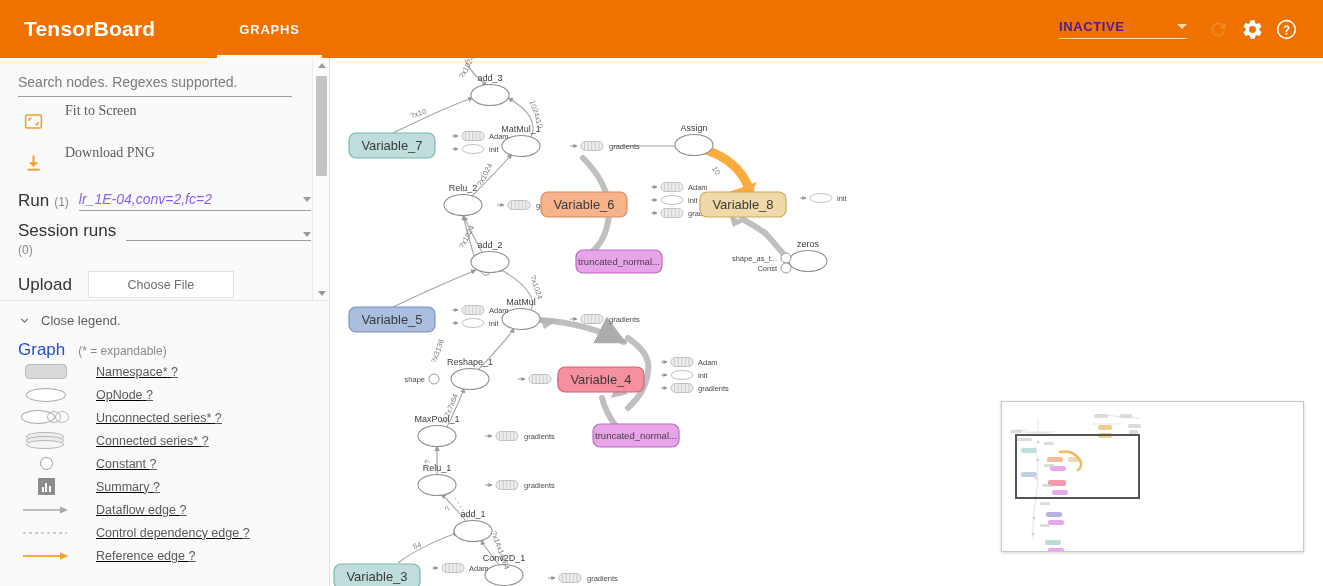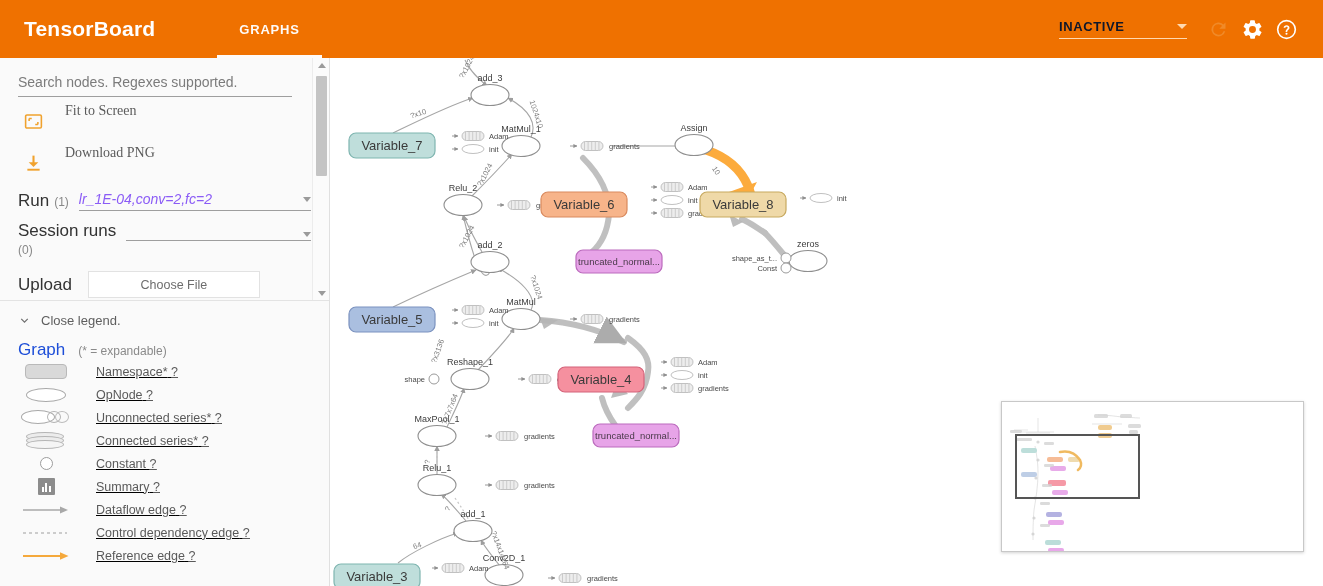--- a/index.html
+++ b/index.html
@@ -37,21 +37,21 @@
   #header-right {
     margin-left: auto; display: flex; align-items: center;
     padding-right: 20px; gap: 0px;
   }
   #run-select {
     position: relative; margin-right: 14px; min-width: 128px;
     border-bottom: 1px solid #ffd9b0; padding-bottom: 4px;
     display: flex; align-items: center; cursor: pointer;
   }
   #run-select-value {
-    color: #0f172a; font-size: 13px; font-weight: bold; letter-spacing: .6px;
+    color: #4c1d95; font-size: 13px; font-weight: bold; letter-spacing: .6px;
   }
   #run-select .caret {
     margin-left: auto; width: 0; height: 0;
     border-left: 5px solid transparent; border-right: 5px solid transparent;
     border-top: 5px solid #ffd9b0;
   }
   .hicon { width: 34px; height: 34px; display: flex; align-items: center; justify-content: center; cursor: pointer; }
   .hicon svg { display: block; }
 
   
@@ -94,21 +94,21 @@
   .field-ctl .caret {
     margin-left: auto; width: 0; height: 0; flex: none;
     border-left: 4px solid transparent; border-right: 4px solid transparent;
     border-top: 5px solid #9a9a9a;
   }
   #sessionruns-count { font-size: 12px; color: #888; margin-top: 2px; }
 
   #upload-row { display: flex; align-items: center; margin-top: 14px; }
   #upload-label { font-size: 17px; color: #333; }
   #choose-file {
-    margin-left: 16px; width: 172px; height: 27px;
+    margin-left: 16px; width: 146px; height: 27px;
     border: 1px solid #e2e2e2; background: #fff;
     display: flex; align-items: center; justify-content: center;
     font-size: 12.5px; color: #6d6d6d; cursor: pointer;
   }
 
   
   #side-scroll {
     position: absolute; right: 0; top: 0; width: 17px; height: 243px;
     background: #fbfbfb; border-left: 1px solid #ececec; cursor: pointer;
   }

